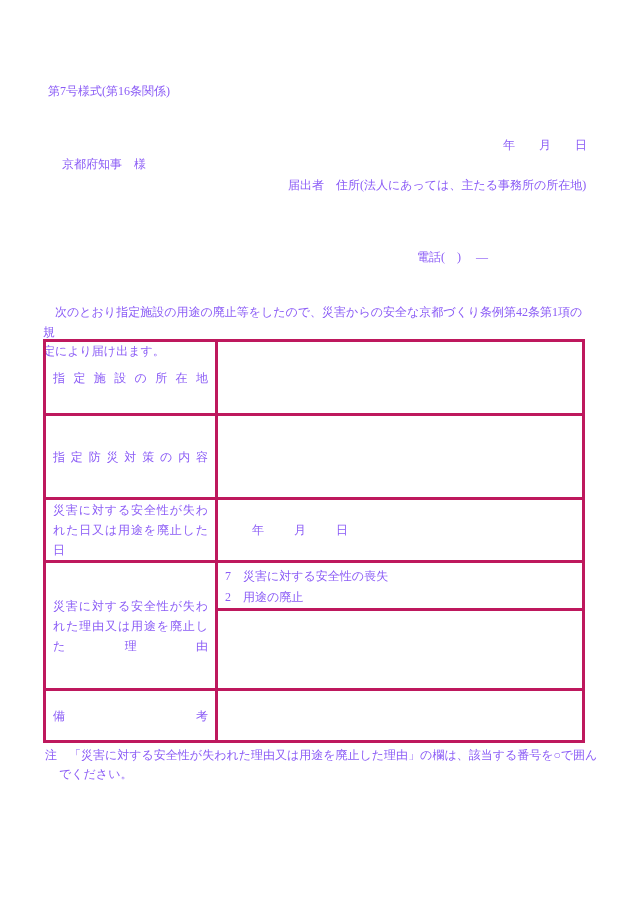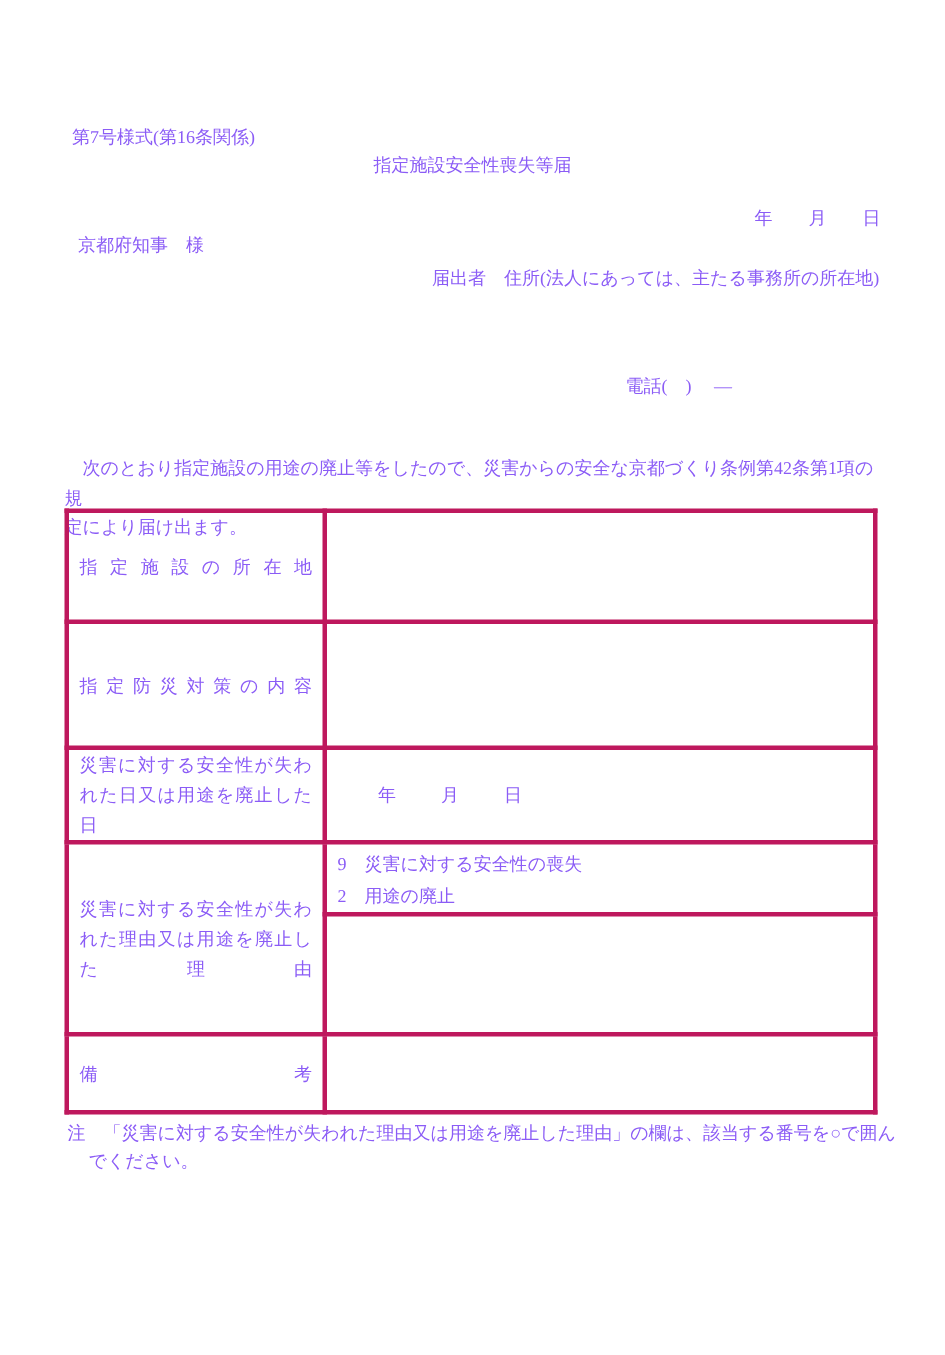--- a/index.html
+++ b/index.html
@@ -13,21 +13,21 @@
     font-size: 12px;
     line-height: 19px;
     color: #8b5cf6;
     overflow: hidden;
   }
   .abs { position: absolute; }
 
   .form-number { left: 48px; top: 82px; }
   .doc-title   { left: 0; right: 0; top: 101px; text-align: center; }
   .header-date { right: 43px; top: 136px; }
-  .addressee   { left: 52px; top: 155px; font-family: Liberation Mono, monospace; }
+  .addressee   { left: 62px; top: 155px; }
   .declarant-address { left: 288px; top: 176px; }
   .declarant-name    { left: 315px; top: 211px; }
   .declarant-phone   { left: 417px; top: 248px; }
 
   .body-par { left: 43px; top: 303px; width: 545px; line-height: 19.5px; }
 
   .form-table {
     left: 43px; top: 339px;
     width: 542px;
     border-collapse: collapse;
@@ -62,21 +62,20 @@
   .note { left: 45px; top: 746px; line-height: 18.5px; }
   .note-line2 { margin-left: 14px; }
 </style>
 </head>
 <body>
 
 <div class="page">
 
   <div class="abs form-number">第7号様式(第16条関係)</div>
 
-  <div class="abs doc-title">指定施設安全性喪失等届</div>
 
   <div class="abs header-date">年　　月　　日</div>
 
   <div class="abs addressee">京都府知事　様</div>
 
   <div class="abs declarant-address">届出者　住所(法人にあっては、主たる事務所の所在地)</div>
 
 
   <div class="abs declarant-phone">電話(　)　 ―</div>
 
@@ -110,21 +109,21 @@
           <div class="jlabel">災害に対する安全性が失われた日又は用途を廃止した日</div>
         </td>
         <td class="value-cell date-cell">年　　月　　日</td>
       </tr>
 
       <tr class="row-reason-a">
         <td class="label-cell" rowspan="2">
           <div class="jlabel">災害に対する安全性が失われた理由又は用途を廃止した理由</div>
         </td>
         <td class="options-cell">
-          <div>9　災害に対する安全性の喪失</div>
+          <div>7　災害に対する安全性の喪失</div>
           <div>2　用途の廃止</div>
         </td>
       </tr>
       <tr class="row-reason-b">
         <td class="value-cell"></td>
       </tr>
 
       <tr class="row-remarks">
         <td class="label-cell">
           <div class="jlabel">備考</div>

